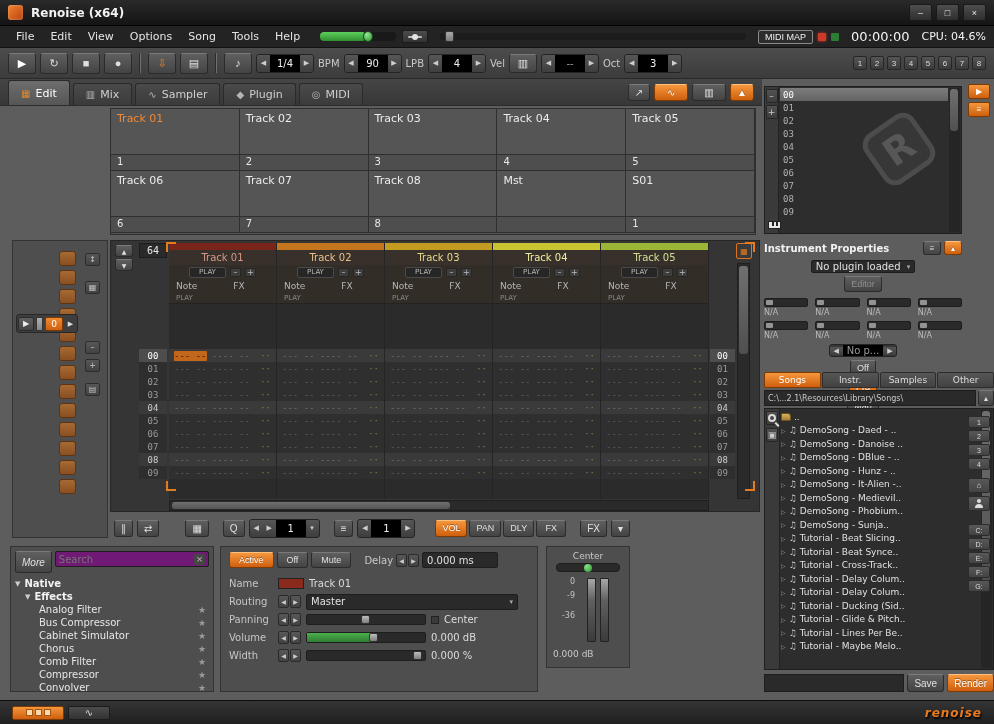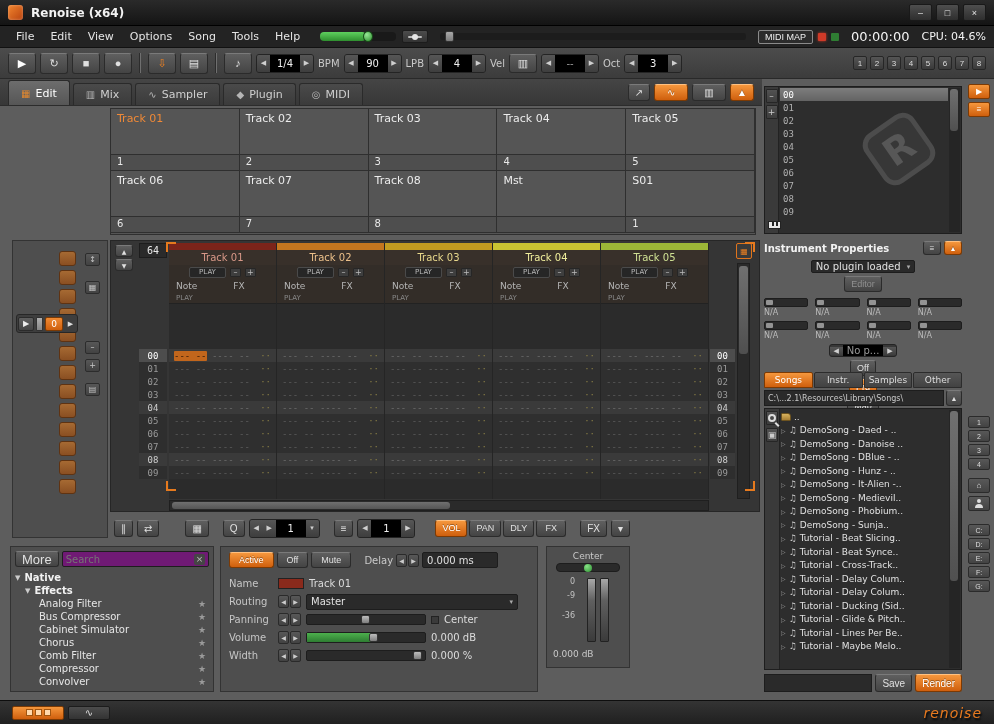--- a/index.html
+++ b/index.html
@@ -123,21 +123,21 @@
 
 #pattern-toolbar{position:absolute;left:110px;top:516px;width:650px;height:24px;display:flex;align-items:center;gap:4px;padding:0 4px;}
 #pattern-toolbar .btn{height:17px;}
 #pattern-toolbar .sp1{margin-left:22px;}
 #pattern-toolbar .sp2{margin-left:10px;}
 #pattern-toolbar .tb{min-width:30px;font-size:9px;}
 
 
 #dsp-browser{position:absolute;left:10px;top:546px;width:204px;height:146px;background:#4e4e4e;border:1px solid #333;padding:4px;}
 .dspb-head{display:flex;gap:3px;margin-bottom:4px;}
-.dspb-head .btn{height:16px;font-size:13px;}
+.dspb-head .btn{height:22px;font-size:10px;font-style:italic;}
 .search{flex:1;display:flex;align-items:center;height:16px;background:#701a75;border:1px solid #1e1e1e;border-radius:2px;padding:0 3px;}
 .search input{flex:1;background:transparent;border:none;outline:none;color:#ccc;font-size:10px;font-family:inherit;min-width:0;}
 .search .x{color:#bbb;font-size:9px;background:#454545;border-radius:2px;width:11px;height:11px;display:flex;align-items:center;justify-content:center;}
 .tree-group{display:flex;align-items:center;gap:4px;height:13px;font-size:10px;color:#f2f2f2;font-weight:bold;}
 .tree-group .tri{font-size:7px;color:#ccc;}
 .tree-group.lvl2{padding-left:10px;}
 .fx-row{display:flex;align-items:center;height:13px;padding-left:24px;padding-right:3px;font-size:10px;color:#e6e6e6;}
 .fx-star{margin-left:auto;color:#9a9a9a;font-size:9px;}
 
 
@@ -186,21 +186,21 @@
 .ip-head .btn{height:14px;width:18px;padding:0;font-size:8px;}
 .ip-row{display:flex;gap:3px;margin-top:4px;align-items:center;flex-direction:column;}
 .ip-row .dropdown{flex:1;}
 .ip-row .btn{height:16px;font-size:9px;}
 #macro-grid{display:grid;grid-template-columns:repeat(4,1fr);gap:4px 7px;margin-top:6px;}
 .macro .mslider{position:relative;height:9px;background:#2a2a2a;border:1px solid #1d1d1d;border-radius:2px;}
 .macro .mhndl{position:absolute;left:1px;top:1px;width:7px;height:5px;background:#939393;border-radius:1px;}
 .macro .mlabel{font-size:8px;color:#bcbcbc;margin-top:1px;}
 #prog-stepper{flex:1;height:17px;}
 
-#disk-browser{position:absolute;left:0;top:288px;width:198px;height:324px;}
+#disk-browser{position:absolute;left:0;top:288px;width:230px;height:324px;}
 #disk-tabs{display:flex;gap:1px;height:16px;}
 .db-tab{flex:1;display:flex;align-items:center;justify-content:center;font-size:9px;color:#ddd;background:linear-gradient(#565656,#424242);border:1px solid #2c2c2c;border-radius:2px 2px 0 0;}
 .db-tab.active{background:linear-gradient(#f5973d,#cf5f0d);color:#fff;border-color:#7c3a04;}
 #db-path-row{display:flex;gap:2px;margin-top:2px;height:16px;}
 #db-path{flex:1;background:#2a2a2a;border:1px solid #1d1d1d;color:#c8c8c8;font-size:8px;display:flex;align-items:center;padding:0 3px;white-space:nowrap;overflow:hidden;}
 #db-up{width:16px;height:16px;padding:0;font-size:7px;}
 #db-main{position:relative;margin-top:2px;height:262px;background:#2d2d2d;border:1px solid #1e1e1e;}
 #db-gutter{position:absolute;left:0;top:0;bottom:0;width:15px;background:#3a3a3a;border-right:1px solid #222;display:flex;flex-direction:column;align-items:center;gap:3px;padding-top:2px;}
 #file-list{position:absolute;left:16px;top:1px;right:13px;}
 .file-row{height:13.5px;display:flex;align-items:center;gap:3px;font-size:9px;color:#e0e0e0;white-space:nowrap;overflow:hidden;}
@@ -224,21 +224,21 @@
 #strip-nav{position:absolute;top:394px;left:0;width:26px;}
 #strip-drives{position:absolute;top:440px;left:0;width:26px;}
 .person{position:relative;width:8px;height:4px;border-radius:4px 4px 0 0;background:#ddd;margin-top:5px;}
 .person::before{content:"";position:absolute;left:2px;top:-5px;width:4px;height:4px;border-radius:50%;background:#ddd;}
 
 
 #statusbar{position:absolute;left:0;top:700px;width:994px;height:24px;background:linear-gradient(#343434,#202020);border-top:1px solid #0e0e0e;display:flex;align-items:center;padding:0 12px;gap:4px;}
 #sb-matrix-btn{width:52px;height:14px;display:flex;align-items:center;justify-content:center;gap:2px;background:linear-gradient(#f5973d,#cf5f0d);border:1px solid #7c3a04;border-radius:2px;}
 #sb-matrix-btn .sq{width:7px;height:7px;background:#ffd9ad;border:1px solid #a05510;}
 #sb-auto-btn{width:42px;height:14px;display:flex;align-items:center;justify-content:center;background:linear-gradient(#4c4c4c,#333);border:1px solid #1c1c1c;border-radius:2px;color:#ddd;font-size:10px;}
-#rn-logo{margin-left:auto;font-size:14px;font-weight:normal;font-style:italic;color:#e97a1f;letter-spacing:1px;text-shadow:1px 2px 2px #000;}
+#rn-logo{margin-left:auto;font-size:12px;font-weight:bold;font-style:italic;color:#e97a1f;letter-spacing:1px;text-shadow:1px 2px 2px #000;}
 </style>
 </head>
 <body>
 
 <div id="app">
 
   <div id="titlebar">
     <span id="app-icon"></span>
     <span id="window-title">Renoise (x64)</span>
     <div id="win-buttons">

